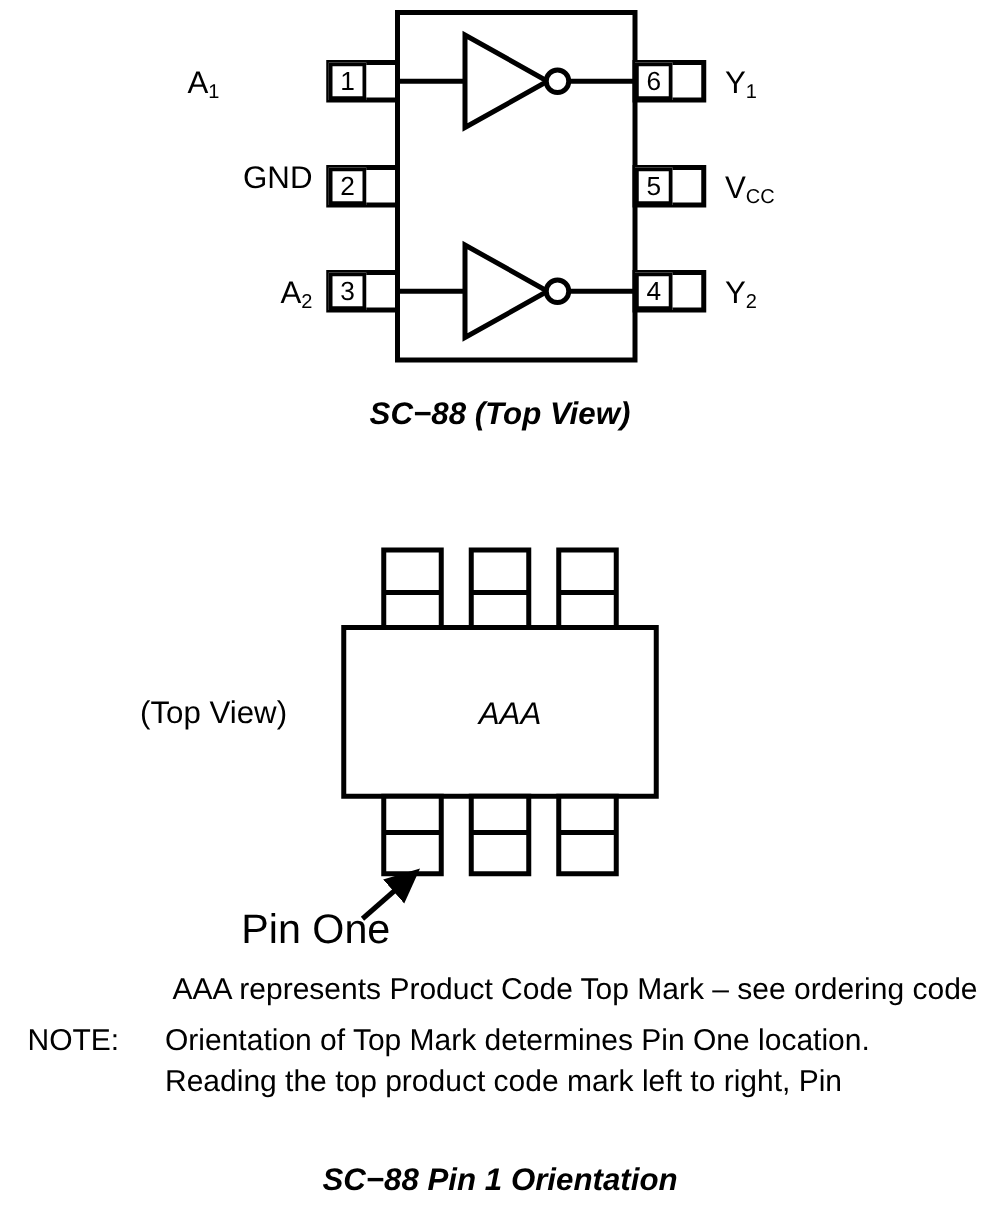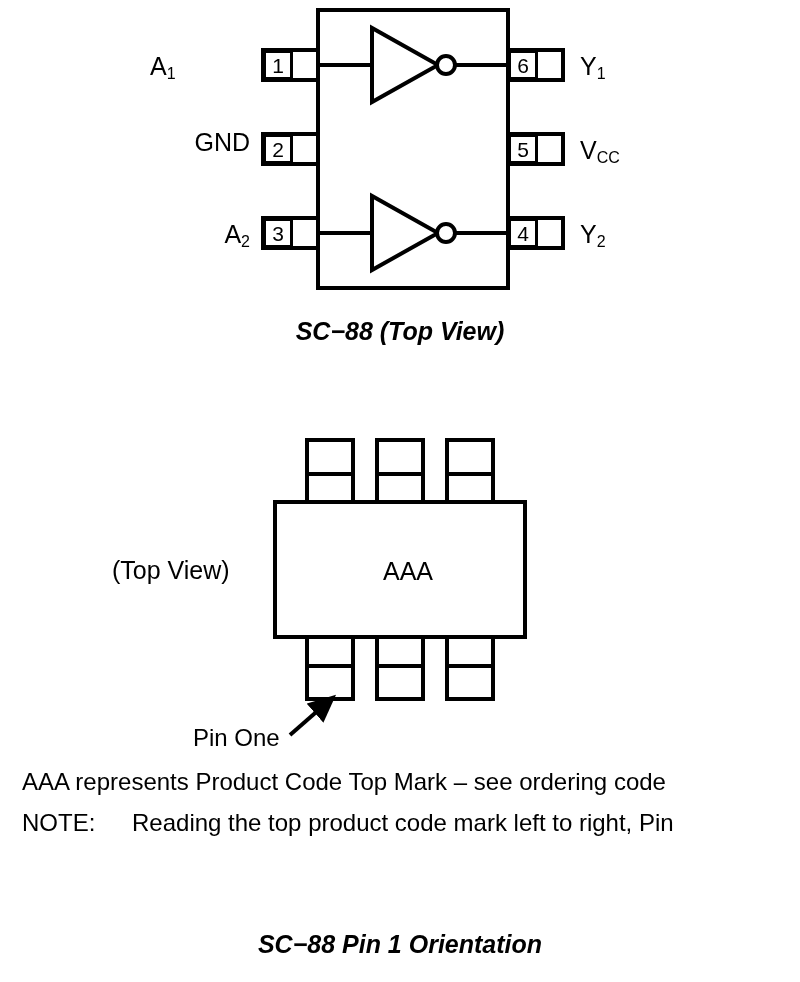--- a/index.html
+++ b/index.html
@@ -73,33 +73,33 @@
     left: 112px;
     top: 556px;
     font-size: 25px;
   }
   .aaa-text {
     position: absolute;
     font-size: 25px;
   }
   .pinone-label {
     position: absolute;
-    font-size: 24px;
+    font-size: 33px;
   }
 
   
   #notes-block {
     position: absolute;
     left: 22px;
     top: 765px;
     width: 760px;
     font-size: 24px;
     line-height: 33px;
   }
-  #notes-block .line-1 { margin: 0 0 8px 0; }
+  #notes-block .line-1 { margin: 10px 0 8px 0; text-align: right; }
   .note-row {
     display: flex;
     align-items: flex-start;
   }
   .note-key {
     flex: 0 0 auto;
     width: 110px;
   }
   .note-body {
     flex: 1 1 auto;
@@ -191,32 +191,33 @@
 
       <defs>
         <marker id="arrowhead" markerWidth="7" markerHeight="7" refX="5" refY="3.2" orient="auto" markerUnits="strokeWidth">
           <polygon points="0,0 7,3.2 0,6.4" fill="#000"></polygon>
         </marker>
       </defs>
       <line x1="290" y1="335" x2="330" y2="300" stroke="#000" stroke-width="4" marker-end="url(#arrowhead)"></line>
     </svg>
 
     
-    <div class="aaa-text" style="left:383px; top:157px;">AAA</div>
+    <div class="aaa-text" style="left:383px; top:157px;font-style:italic;">AAA</div>
   </div>
 
   <div class="topview-label">(Top View)</div>
 
   <div class="pinone-label" style="left:193px; top:724px;">Pin One</div>
 
   <div id="notes-block">
     <p class="line-1">AAA represents Product Code Top Mark – see ordering code</p>
     <div class="note-row">
       <div class="note-key">NOTE:</div>
       <div class="note-body">
+        <p>Orientation of Top Mark determines Pin One location.</p>
         <p>Reading the top product code mark left to right, Pin</p>
       </div>
     </div>
   </div>
 
   <div class="caption-bold" style="top:930px;">SC−88 Pin 1 Orientation</div>
 
 </div>
 
 </body></html>

